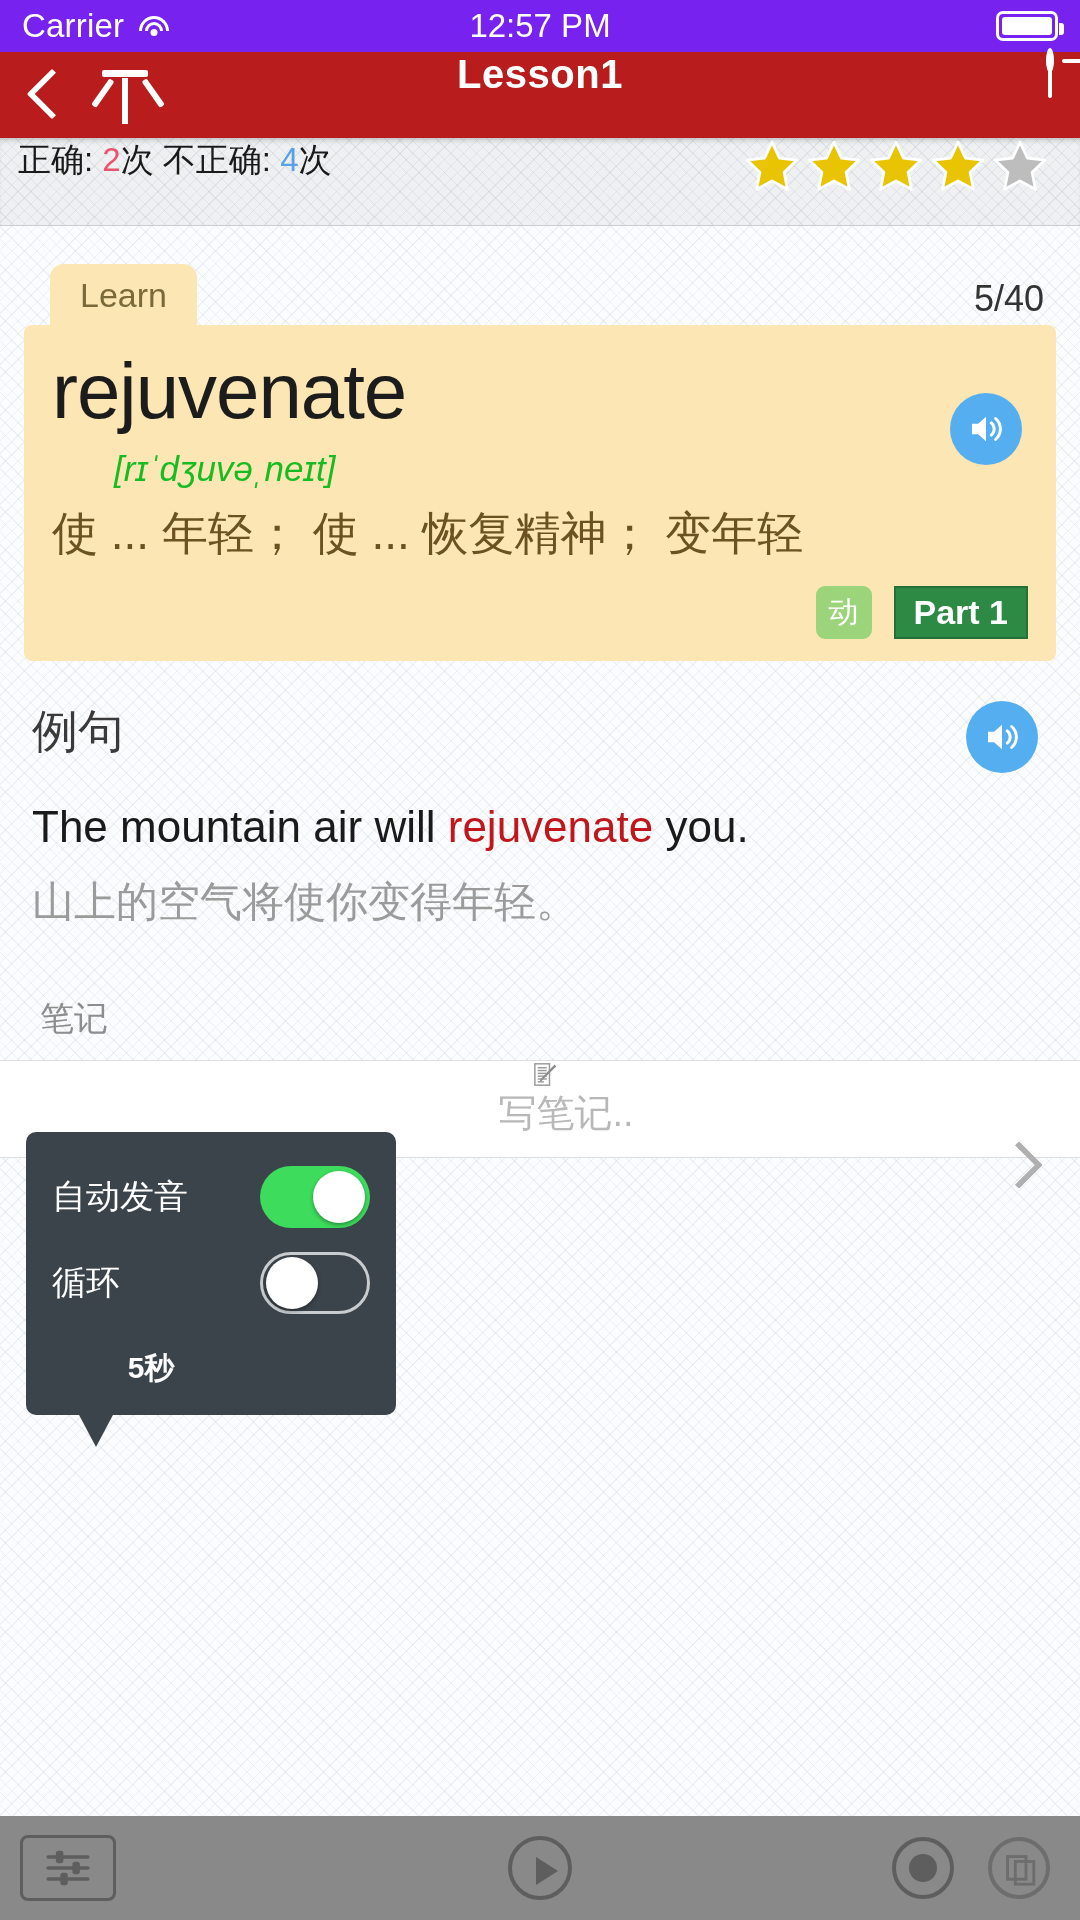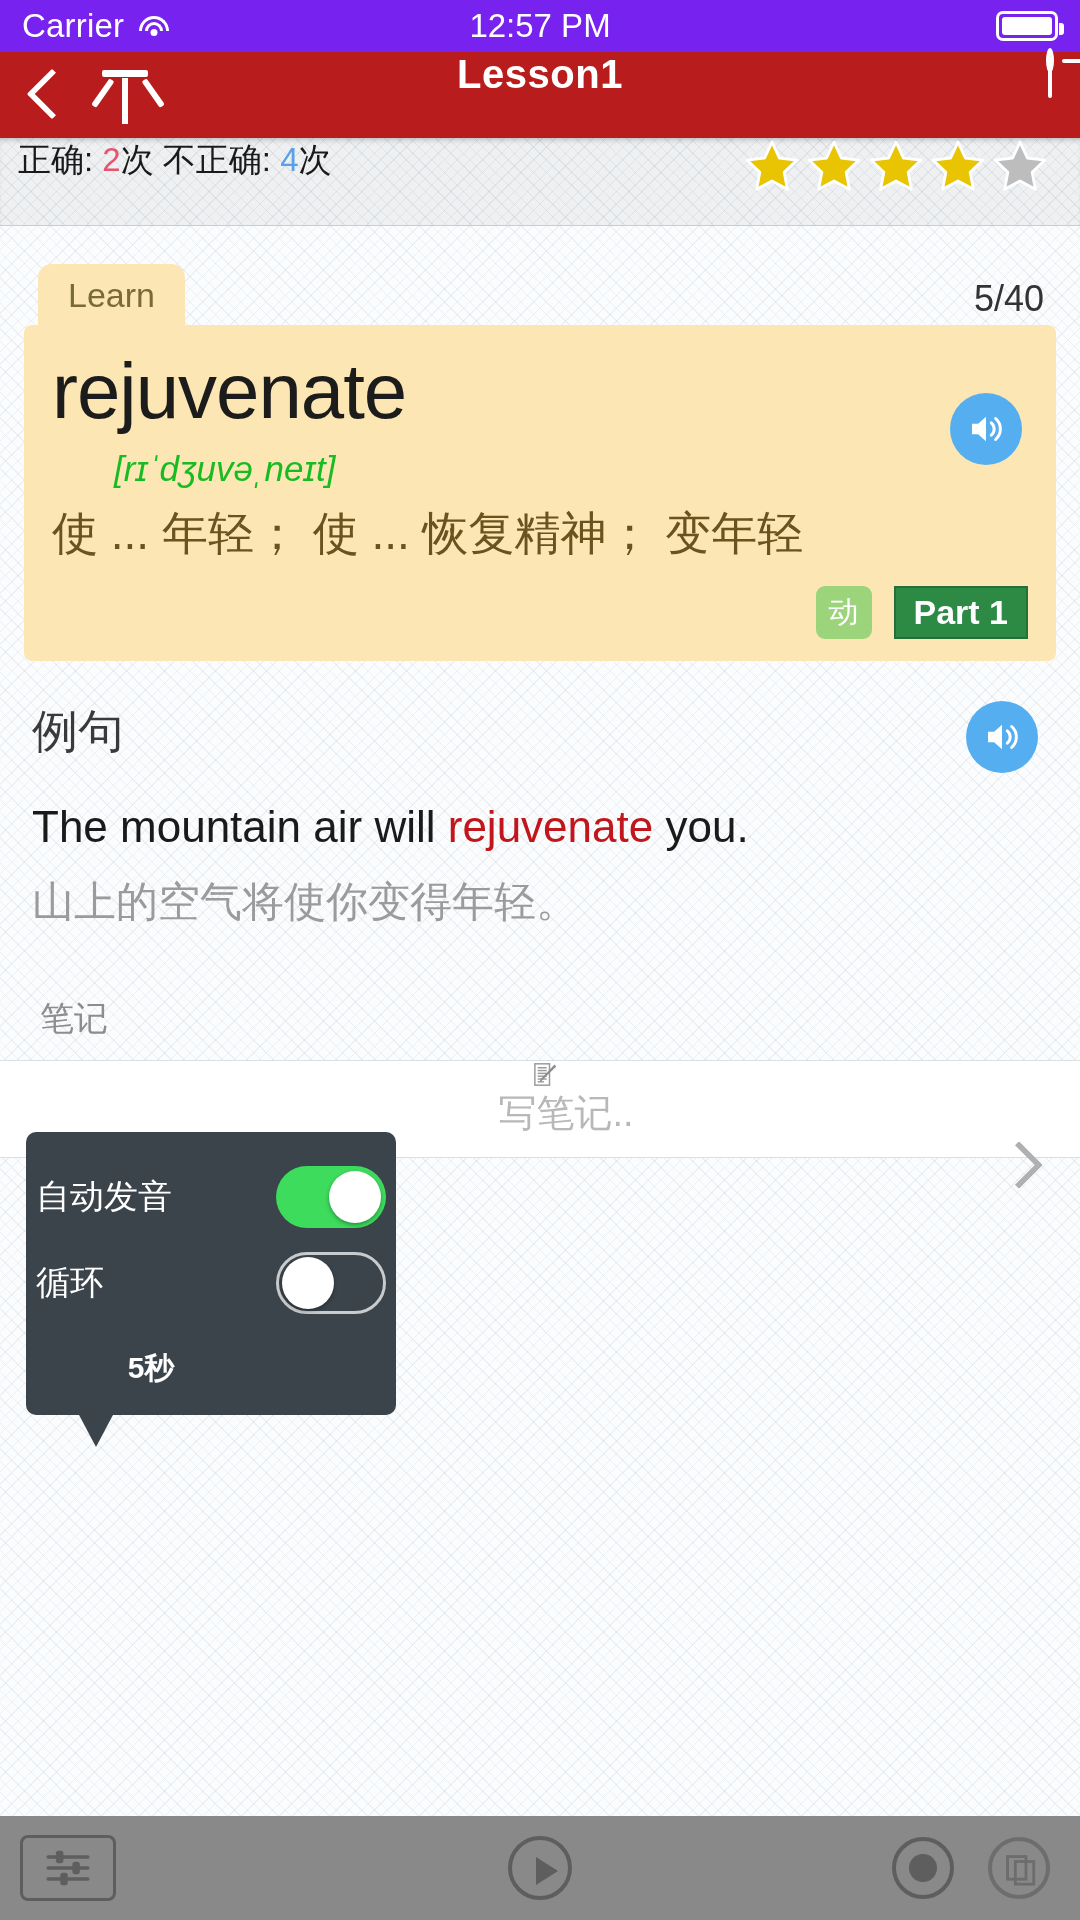--- a/index.html
+++ b/index.html
@@ -96,21 +96,21 @@
   .stars { margin-left:auto; display:flex; gap:6px; padding-right:14px; }
   .star { width:56px; height:56px; display:block; }
 
   
   #content { position:absolute; top:226px; left:0; right:0; bottom:0; }
 
   .card-wrap { position:relative; padding:36px 24px 0 24px; }
   .learn-tab {
     display:inline-block; background:#fbe6b4; color:#7a6a3a;
     font-size:34px; padding:12px 30px 14px 30px;
-    border-radius:14px 14px 0 0; margin-left:14px;
+    border-radius:14px 14px 0 0; margin-left:26px;
     position:relative; z-index:2; top:2px;
   }
   .counter {
     position:absolute; right:36px; top:52px;
     font-size:36px; color:#333;
   }
   .word-card {
     background:#fbe6b4; border-radius:8px;
     padding:26px 28px 22px 28px; position:relative; margin-top:-2px;
   }
@@ -160,21 +160,21 @@
   #settings-popover {
     position:absolute; left:26px; top:1132px; width:370px;
     background:#3c444b; border-radius:10px; padding:22px 0 26px 0;
     z-index:20;
   }
   #settings-popover::after{
     content:""; position:absolute; left:52px; bottom:-32px;
     border-left:18px solid transparent; border-right:18px solid transparent;
     border-top:34px solid #3c444b;
   }
-  .set-row { display:flex; align-items:center; padding:0 10px; height:86px; }
+  .set-row { display:flex; align-items:center; padding:0 26px; height:86px; }
   .set-label { font-size:34px; color:#fff; white-space:nowrap; }
   .switch {
     margin-left:auto; width:110px; height:62px; border-radius:31px; position:relative;
   }
   .switch.on { background:#3ddc5c; }
   .switch.off{ background:#3c444b; border:3px solid #c9ccce; }
   .switch .knob{
     position:absolute; top:5px; width:52px; height:52px; border-radius:50%;
     background:#fff; box-shadow:0 2px 4px rgba(0,0,0,.35);
   }

